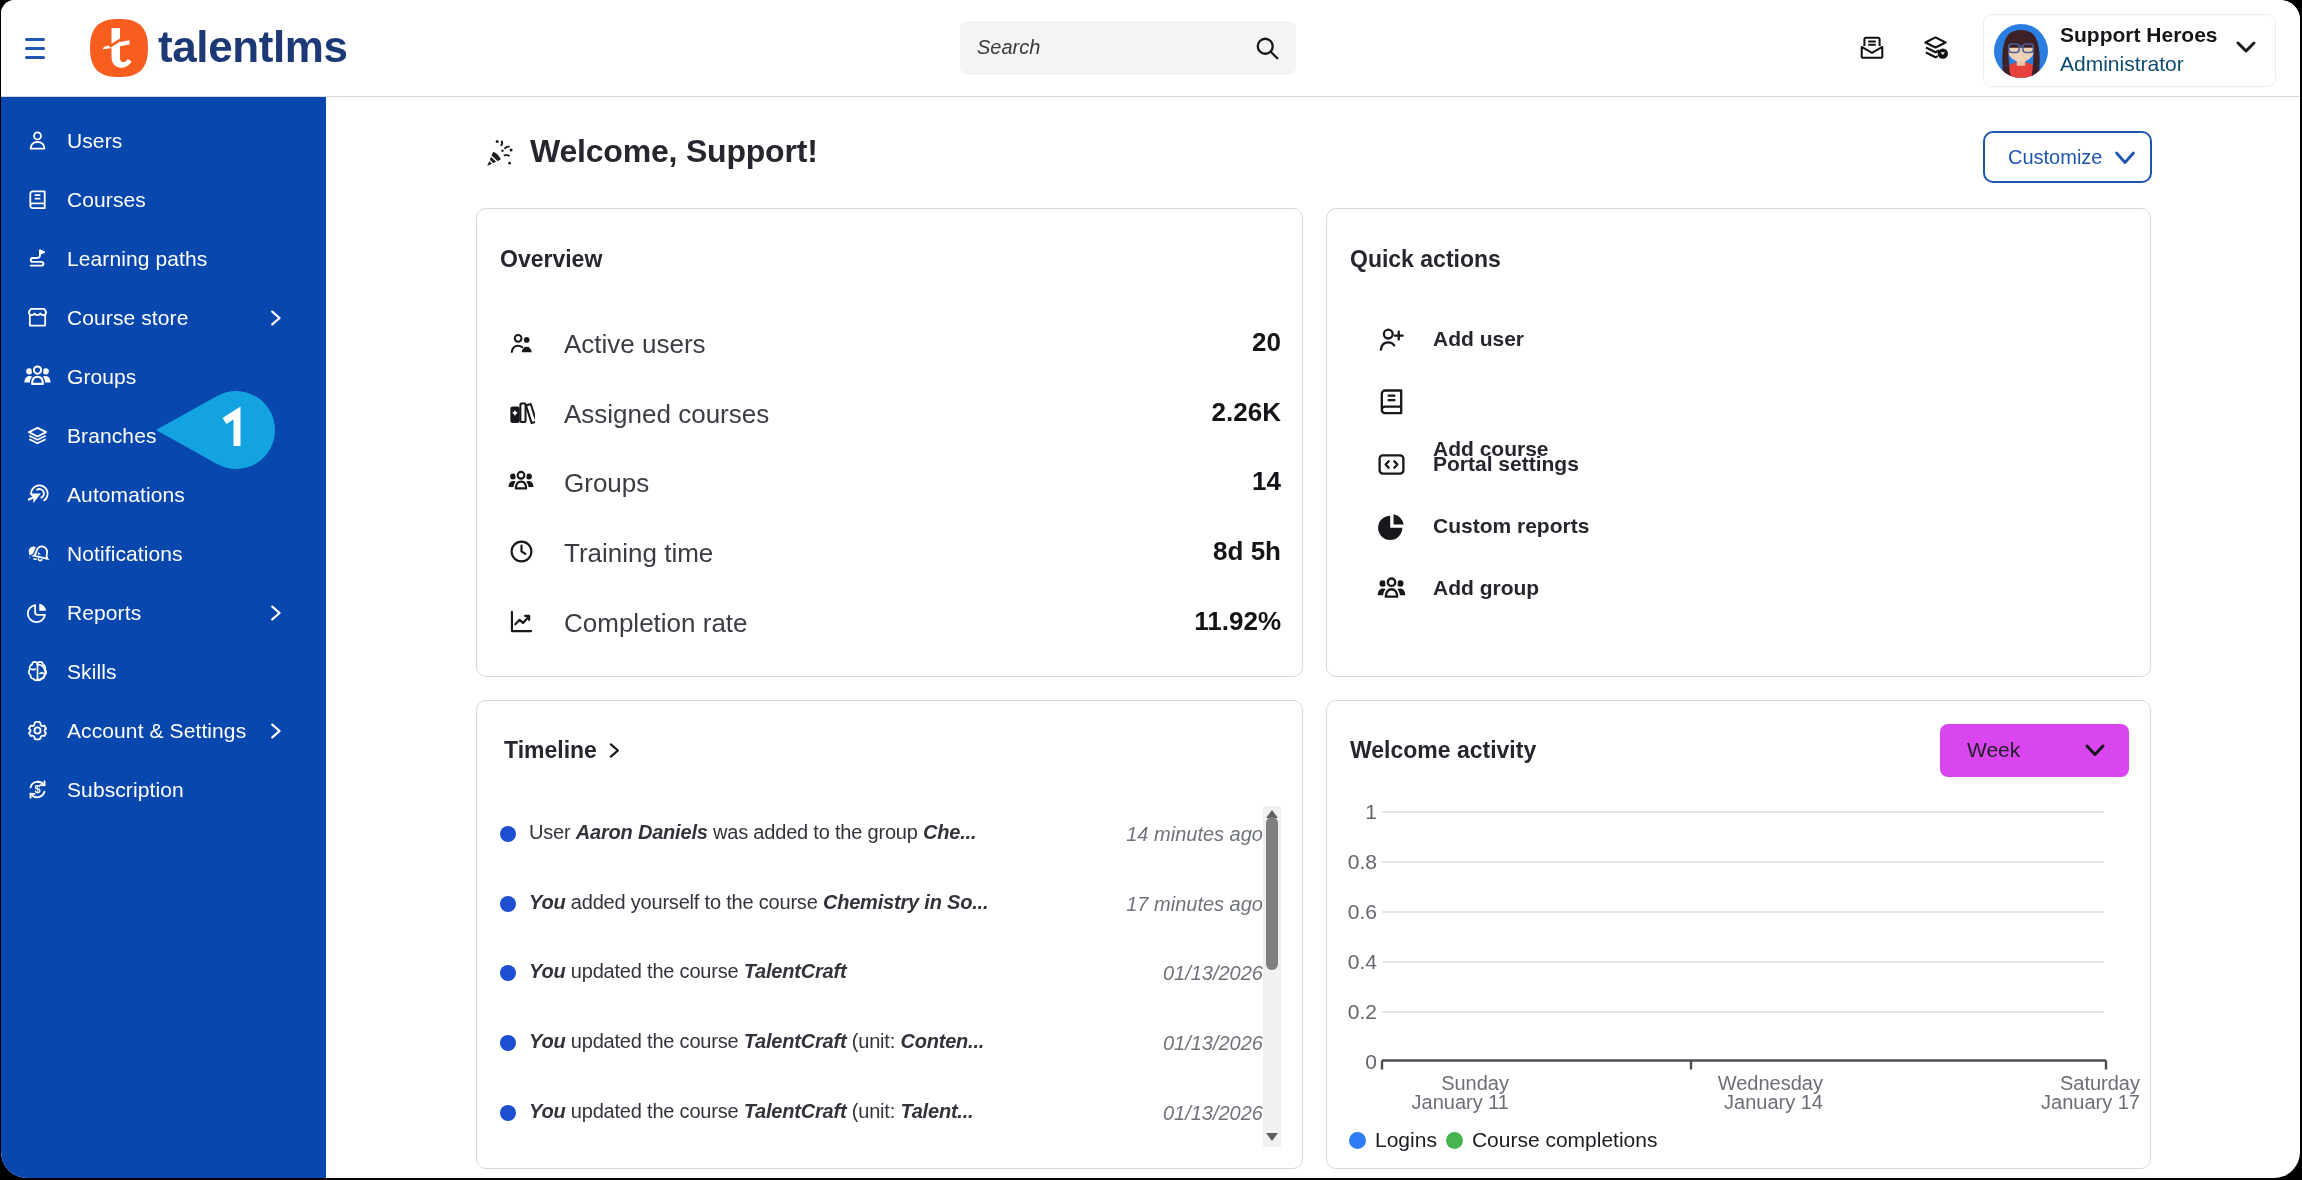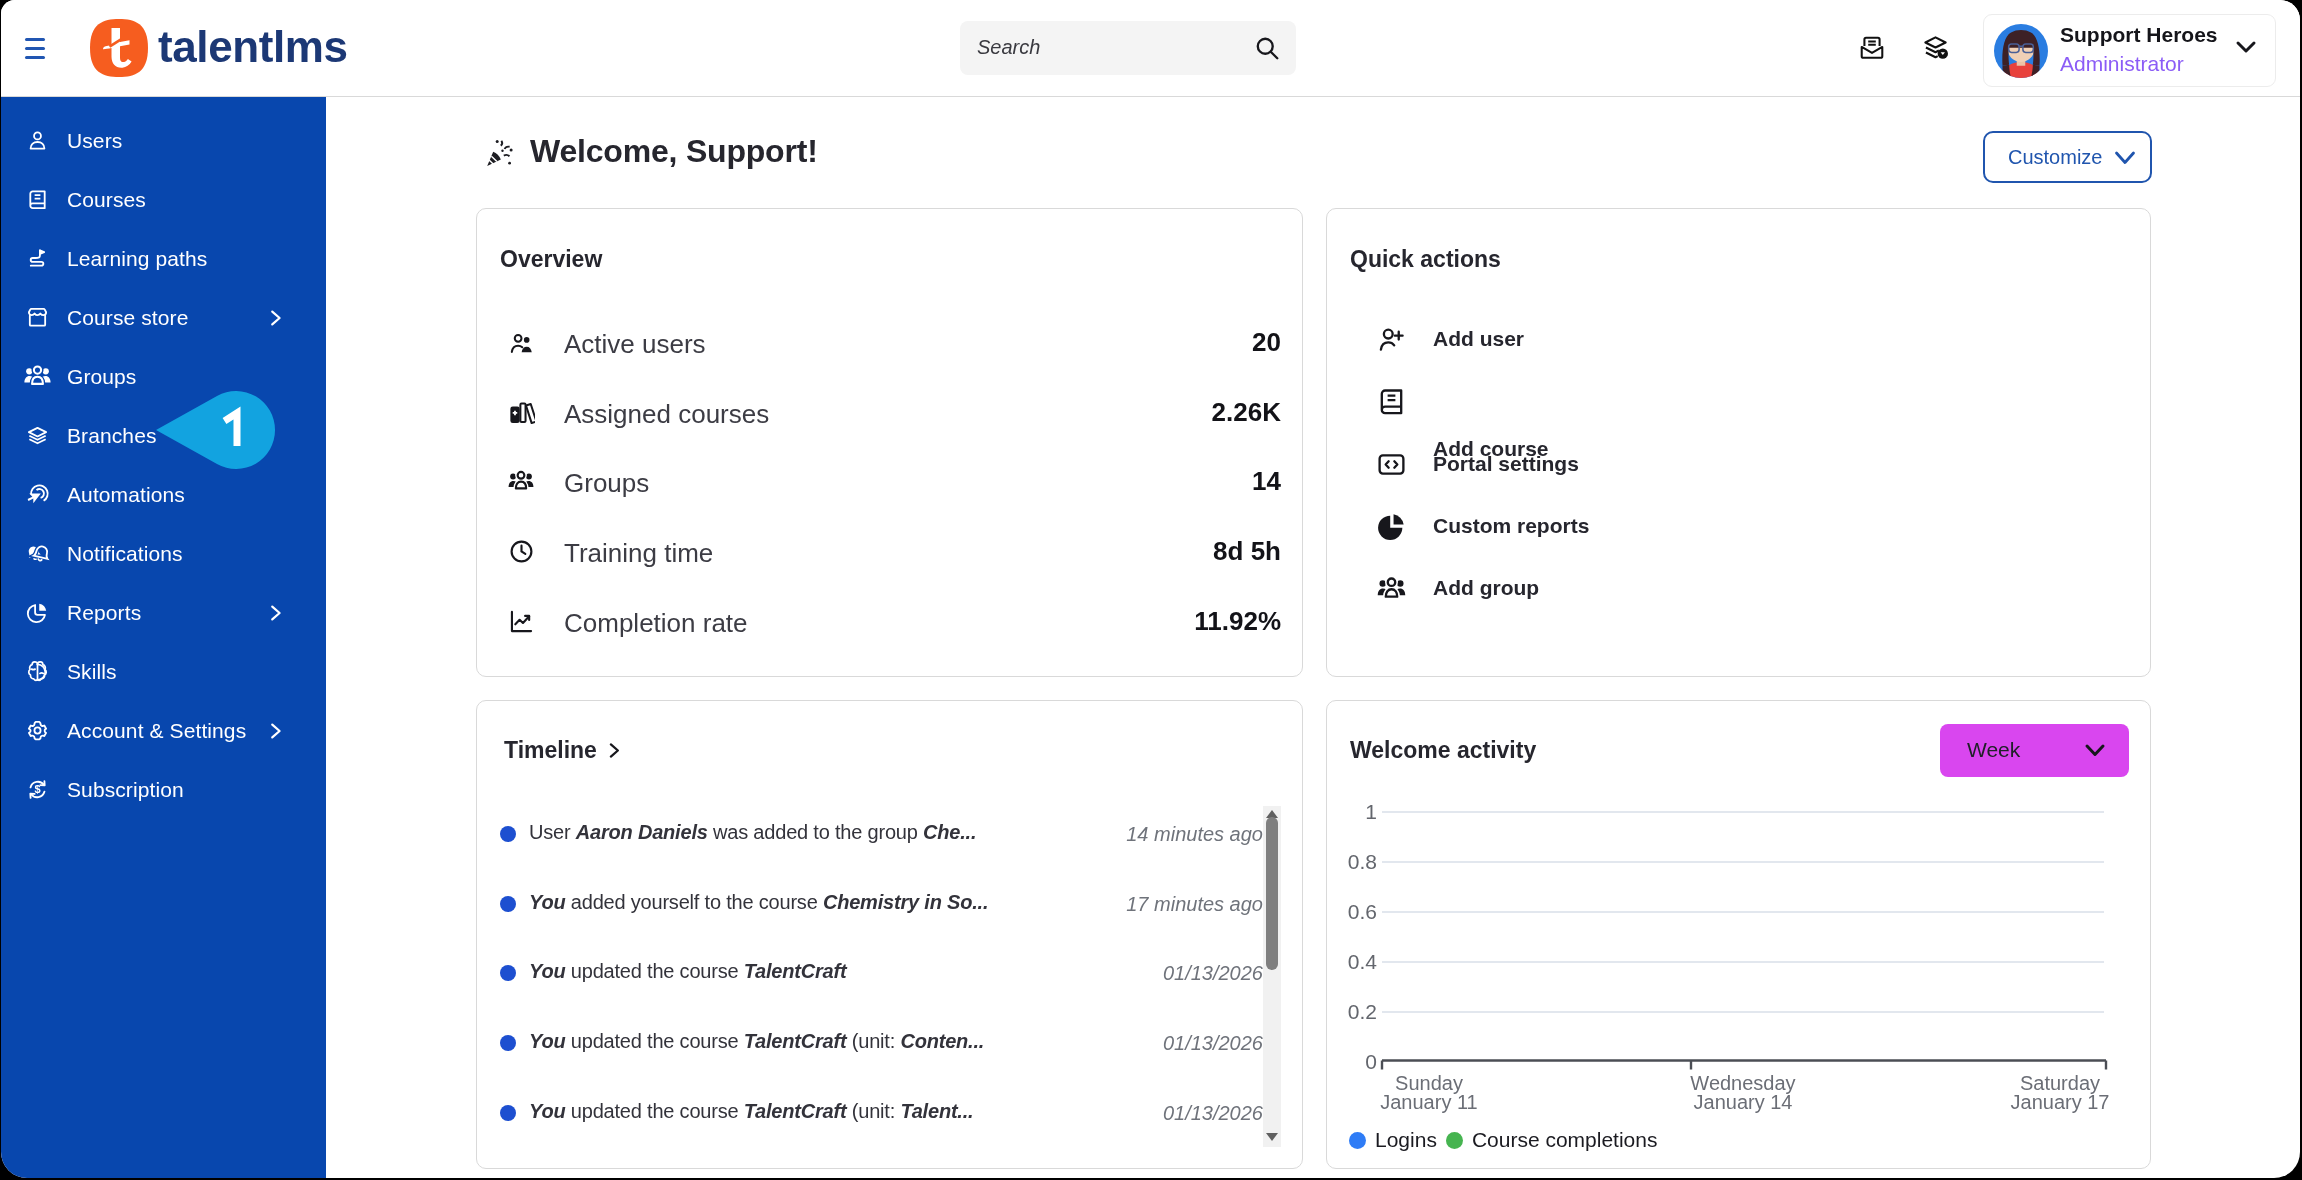--- a/index.html
+++ b/index.html
@@ -11,21 +11,21 @@
 .burger{position:absolute;left:24px;top:38px;width:20px;height:21px;}
 .burger div{height:3.4px;background:#2156b2;border-radius:2px;margin-bottom:5.4px;}
 .logoicon{position:absolute;left:88px;top:18px;}
 .logotext{position:absolute;left:157px;top:22px;font-size:44px;font-weight:700;color:#1c3875;letter-spacing:-0.4px;}
 .search{position:absolute;left:959px;top:21px;width:336px;height:54px;background:#f4f4f4;border-radius:8px;}
 .search span{position:absolute;left:17px;top:15px;font-style:italic;font-size:20px;color:#3a3a40;}
 .search svg{position:absolute;right:15px;top:13px;}
 .tbicon{position:absolute;top:34px;}
 .pill{position:absolute;left:1982px;top:14px;width:293px;height:73px;border:1.5px solid #ececec;border-radius:9px;}
 .pname{position:absolute;left:2059px;top:23px;font-size:21px;font-weight:700;color:#15151a;}
-.prole{position:absolute;left:2059px;top:52px;font-size:21px;color:#8b5cf6;}
+.prole{position:absolute;left:2059px;top:52px;font-size:21px;color:#0c4a6e;}
 .pchev{position:absolute;left:2233px;top:38px;}
 
 .sidebar{position:absolute;left:0;top:97px;width:325px;height:1081px;background:#0847ae;}
 .nav{position:absolute;top:114px;left:5px;width:303px;}
 .nitem{position:relative;height:53px;margin-bottom:6px;border-radius:8px;color:#fff;}
 .nitem.active{background:#062a66;}
 .nitem svg.ni{position:absolute;left:20px;top:15px;}
 .nitem .lbl{position:absolute;left:61px;top:15px;font-size:21px;font-weight:500;letter-spacing:.1px;}
 .nitem svg.chev{position:absolute;left:258px;top:16px;}
 .callout{position:absolute;left:153px;top:388px;}
@@ -42,21 +42,21 @@
 
 .qlbl{position:absolute;left:1432px;font-size:21px;font-weight:700;color:#26262e;}
 
 .tdot{position:absolute;left:499px;width:16px;height:16px;border-radius:50%;background:#1d4fd0;}
 .ttext{position:absolute;left:528px;font-size:20px;letter-spacing:-0.2px;color:#33333b;white-space:nowrap;}
 .ttext b{font-weight:700;font-style:italic;}
 .tstamp{position:absolute;font-size:20px;font-style:italic;color:#6f737b;right:1037px;text-align:right;}
 
 .glab{position:absolute;font-size:21px;color:#63666d;text-align:right;width:60px;left:1316px;}
 .gline{position:absolute;left:1381px;width:722px;height:1.6px;background:#e2e7ee;}
-.xlab{position:absolute;font-size:20px;color:#6b6e76;text-align:center;line-height:19px;}
+.xlab{position:absolute;font-size:20px;color:#6b6e76;text-align:right;line-height:19px;}
 .legend{position:absolute;left:1348px;top:1128px;display:flex;align-items:center;font-size:21px;color:#1b1b21;}
 .ldot{width:17px;height:17px;border-radius:50%;margin-right:9px;}
 </style>
 </head>
 <body>
 <div class="page">
 
   <div class="sidebar"></div>
 
   <div class="topbar"></div>

